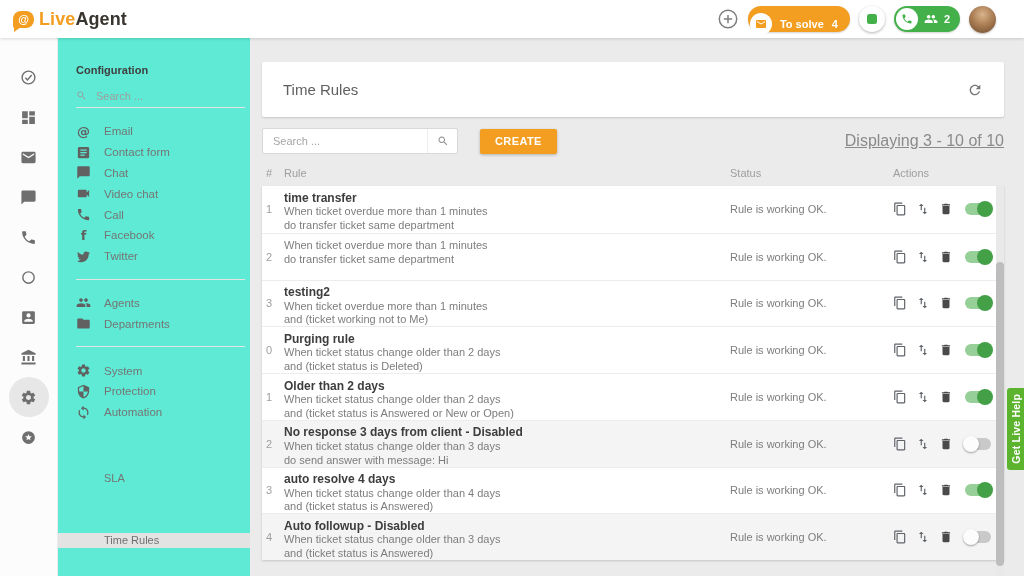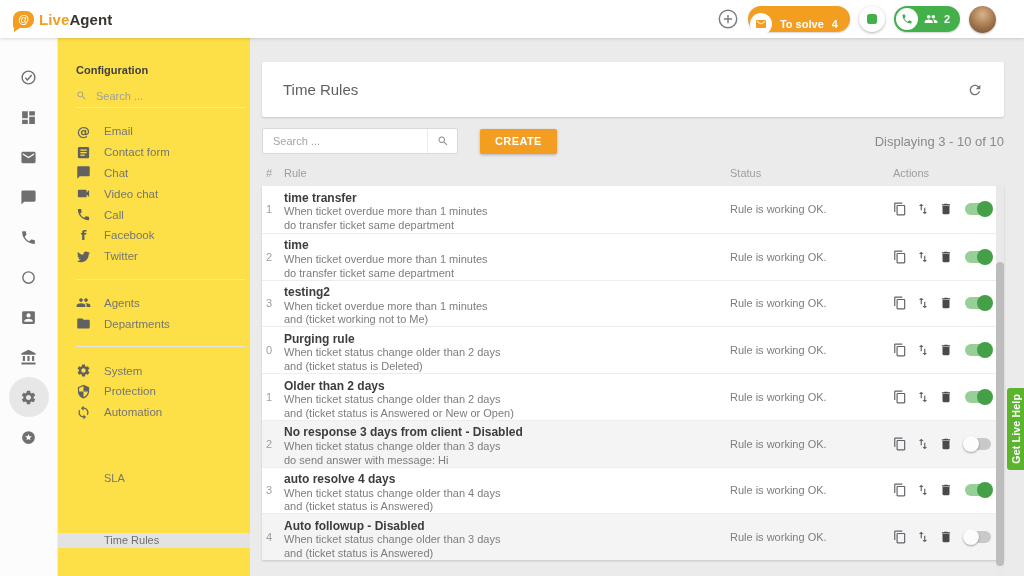--- a/index.html
+++ b/index.html
@@ -9,21 +9,21 @@
 
   
   .topbar{position:absolute;top:0;left:0;width:1024px;height:38px;background:#fff;
     box-shadow:0 1px 3px rgba(0,0,0,.15);z-index:30;display:flex;align-items:center;
     justify-content:space-between;padding:0 28px 0 13px;}
   .logo{display:flex;align-items:center;gap:5px;}
   .logo-mark{width:21px;height:17px;background:#f39e20;border-radius:8px 8px 8px 2px;position:relative;
     color:#fff;font-weight:bold;font-size:11px;display:flex;align-items:center;justify-content:center;}
   .logo-mark::after{content:"";position:absolute;left:1px;bottom:-4px;
     border-left:7px solid #f39e20;border-bottom:5px solid transparent;}
-  .brand{font-size:15px;font-weight:bold;letter-spacing:.1px;}
+  .brand{font-size:18px;font-weight:bold;letter-spacing:.1px;}
   .brand .live{color:#f39e20;} .brand .agent{color:#38342e;}
   .top-actions{display:flex;align-items:center;gap:9px;}
   .icon-btn-plus{width:22px;height:22px;color:#7d7d7d;cursor:pointer;}
   .icon-btn-plus svg{width:22px;height:22px;}
   .pill{height:26px;border-radius:13px;display:flex;align-items:center;cursor:pointer;}
   .pill.orange{background:#f39e20;padding:12px 12px 2px 2px;gap:8px;box-shadow:0 1px 2px rgba(0,0,0,.18);}
   .pill.green{background:#43b049;padding:2px 10px 2px 2px;gap:6px;box-shadow:0 1px 2px rgba(0,0,0,.18);}
   .bubble{width:22px;height:22px;border-radius:50%;background:#fff;display:flex;align-items:center;justify-content:center;}
   .pill.orange .bubble{color:#f39e20;} .pill.green .bubble{color:#43b049;}
   .bubble svg{width:12px;height:12px;}
@@ -37,21 +37,21 @@
 
   
   .rail{position:absolute;top:38px;left:0;width:58px;height:538px;background:#fcfcfc;
     border-right:1px solid #ececec;display:flex;flex-direction:column;align-items:center;padding-top:19px;z-index:5;}
   .rail-item{width:40px;height:40px;display:flex;align-items:center;justify-content:center;
     border-radius:50%;color:#6f6f6f;cursor:pointer;flex:0 0 40px;}
   .rail-item svg{width:17px;height:17px;}
   .rail-item.active{background:#e7e7e7;}
 
   
-  .sidebar{position:absolute;top:38px;left:58px;width:192px;height:538px;background:#fde047;
+  .sidebar{position:absolute;top:38px;left:58px;width:192px;height:538px;background:#5eead4;
     padding-left:18px;font-size:11.5px;color:#757575;overflow:hidden;}
   .cfg-title{margin-top:26px;font-size:11px;font-weight:bold;color:#3f3f3f;}
   .search-row{margin-top:11px;height:17px;display:flex;align-items:center;gap:9px;color:#9a9a9a;}
   .search-row svg{width:11px;height:11px;}
   .side-search{border:none;outline:none;background:transparent;font-size:11px;color:#555;width:130px;font-family:inherit;}
   .side-search::placeholder{color:#9e9e9e;}
   .sdivider{border-bottom:1px solid #e4e4e4;margin-right:5px;}
   .sdivider.s1{margin-top:3px;}
   .sgroup{padding:13px 0 12px;}
   .sgroup.tight{padding-bottom:0;}
@@ -73,21 +73,21 @@
   .refresh svg{width:16px;height:16px;}
   .toolbar{margin-top:11px;height:26px;display:flex;align-items:center;}
   .tsearch{width:196px;height:26px;background:#fff;border:1px solid #d9d9d9;border-radius:2px;display:flex;align-items:center;overflow:hidden;}
   .tsearch input{flex:1;border:none;outline:none;padding:0 10px;font-size:11px;color:#555;font-family:inherit;background:transparent;min-width:0;}
   .tsearch input::placeholder{color:#a5a5a5;}
   .sbtn{width:30px;height:100%;display:flex;align-items:center;justify-content:center;border-left:1px solid #ededed;color:#8a8a8a;cursor:pointer;}
   .sbtn svg{width:12px;height:12px;}
   .create-btn{margin-left:22px;height:25px;padding:0 15px;background:#f39e20;color:#fff;font-weight:bold;
     font-size:11px;letter-spacing:.4px;border:none;border-radius:2px;box-shadow:0 1px 3px rgba(0,0,0,.25);
     font-family:inherit;cursor:pointer;}
-  .displaying{margin-left:auto;font-size:13px;color:#8a8a8a;}
+  .displaying{margin-left:auto;font-size:16px;color:#8a8a8a;text-decoration:underline;}
   .cols{display:grid;grid-template-columns:18px 1fr 163px 111px;padding-left:4px;}
   .thead{margin-top:13px;height:14px;font-size:11px;color:#9e9e9e;}
   .table{margin-top:5px;background:#fff;box-shadow:0 1px 2px rgba(0,0,0,.16);}
   .trow{height:46.75px;border-top:1px solid #ededed;}
   .trow:first-child{border-top:none;}
   .trow.muted{background:#f4f4f4;}
   .cell-num{display:flex;align-items:center;font-size:11px;color:#9e9e9e;}
   .cell-rule{padding-top:5.5px;overflow:hidden;}
   .rname{font-size:12px;font-weight:bold;color:#3d3d3d;line-height:13.5px;}
   .rline{font-size:11px;color:#7d7d7d;line-height:13.8px;}
@@ -432,21 +432,20 @@
           </span>
       <span class="toggle on">
             <span class="track"></span>
             <span class="knob"></span>
           </span>
     </div>
   </div>
       <div class="trow cols">
     <div class="cell-num">2</div>
     <div class="cell-rule">
-      <div class="rname">time</div>
       <div class="rline l1">When ticket overdue more than 1 minutes</div>
       <div class="rline l2">do transfer ticket same department</div>
     </div>
     <div class="cell-status">Rule is working OK.</div>
     <div class="cell-actions">
       <span class="aic">
             <svg viewBox="0 0 24 24">
               <path d="M16 1H4c-1.1 0-2 .9-2 2v14h2V3h12V1zm3 4H8c-1.1 0-2 .9-2 2v14c0 1.1.9 2 2 2h11c1.1 0 2-.9 2-2V7c0-1.1-.9-2-2-2zm0 16H8V7h11v14z"></path>
             </svg>
           </span>

